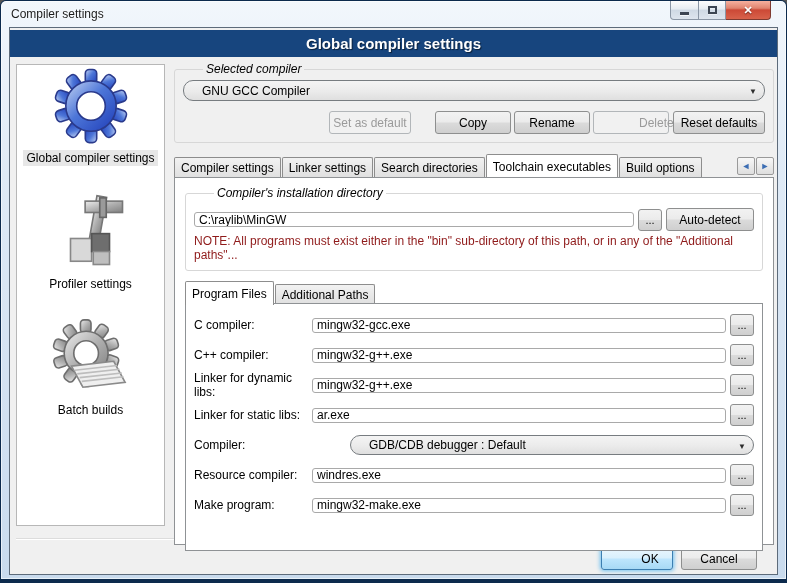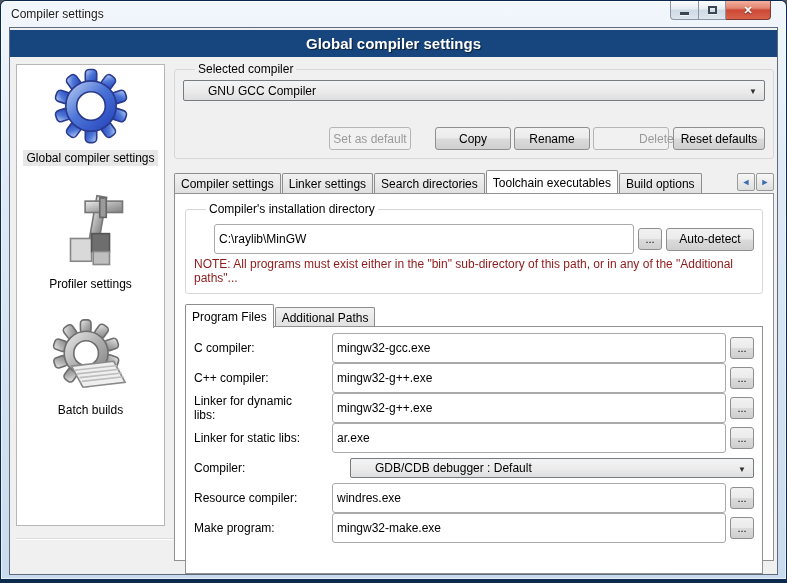--- a/index.html
+++ b/index.html
@@ -56,30 +56,30 @@
   .side-item.selected .label { background:#e7e7e7; }
   .side-icon { width:78px; height:78px; }
 
   
   .main { position:absolute; left:164px; top:34px; width:600px; }
 
   fieldset {
     border:1px solid #d7d7d7; border-radius:3px; padding:4px 8px 8px 8px;
     background:transparent;
   }
-  legend { padding:0 3px; margin-left:12px; font-size:12px; }
+  legend { padding:0 3px; margin-left:20px; font-size:12px;font-style:italic; }
 
   .combo {
-    height:21px; border:1px solid #777c80; border-radius:2px;
+    height:21px; border:1px solid #777c80; border-radius:10px;
     background:linear-gradient(180deg,#f4f4f4 0%,#ebebeb 55%,#dfdfdf 100%);
-    display:flex; align-items:center; padding:0 24px; cursor:pointer; position:relative;
+    display:flex; align-items:center; padding:0 18px; cursor:pointer; position:relative;
   }
   .combo .arrow { position:absolute; right:7px; top:6px; font-size:8px; color:#2d2d2d; }
 
-  .btnrow { display:flex; margin-top:26px; align-items:flex-end; }
+  .btnrow { display:flex; margin-top:10px; align-items:flex-end; }
   .btn {
     height:23px; border:1px solid #8e8f8f; border-radius:3px; font-size:12px;
     background:linear-gradient(180deg,#f2f2f2 0%,#ebebeb 48%,#dbdbdb 52%,#cfcfcf 100%);
     cursor:pointer; color:#000; font-family:"Liberation Sans", sans-serif;
   }
   .btn.disabled { color:#9a9a9a; border-color:#b2b6b9; background:#f1f1f1; cursor:default; }
 
   .b-sad   { width:82px; margin-left:146px; }
   .b-copy  { width:76px; margin-left:24px; }
   .b-ren   { width:76px; margin-left:3px; }
@@ -106,22 +106,22 @@
     display:flex; align-items:center; justify-content:center; cursor:pointer; margin-left:1px;
   }
 
   .tabpanel {
     position:relative; z-index:2; background:#fff; border:1px solid #8f9295; height:368px;
     padding:8px 10px 0 10px;
   }
 
   .dirrow { display:flex; align-items:center; margin-top:4px; }
   .tinput {
-    height:30px; border:1px solid #a9a9a9; border-radius:3px; background:#fff;
-    font-family:"Liberation Sans", sans-serif; font-size:12px; padding:0 4px; flex:1; color:#000;margin-left:20px;
+    height:15px; border:1px solid #a9a9a9; border-radius:3px; background:#fff;
+    font-family:"Liberation Sans", sans-serif; font-size:12px; padding:0 4px; flex:1; color:#000;
   }
   .browse {
     width:24px; height:22px; margin-left:4px; border:1px solid #8e8f8f; border-radius:3px;
     background:linear-gradient(180deg,#f2f2f2 0%,#ebebeb 48%,#dbdbdb 52%,#cfcfcf 100%);
     font-size:11px; cursor:pointer;
   }
   .autodetect { width:88px; height:23px; margin-left:4px; }
   .note { margin-top:3px; color:#8f1a1a; font-size:12px; }
 
   .innertabs { display:flex; align-items:flex-end; margin-top:10px; height:23px; position:relative; }

